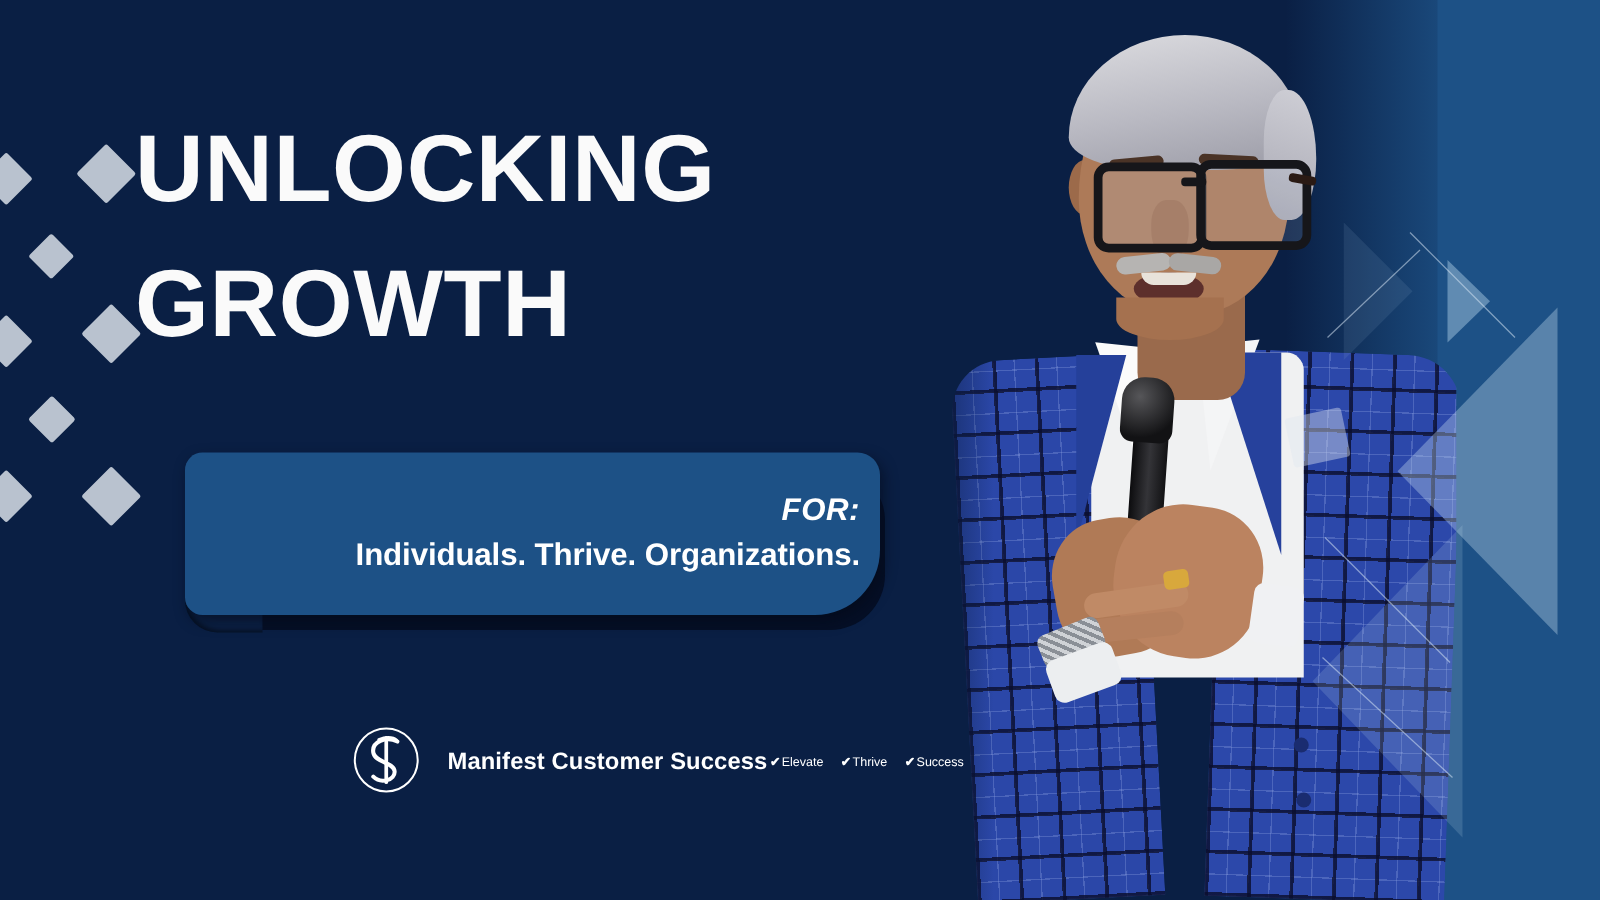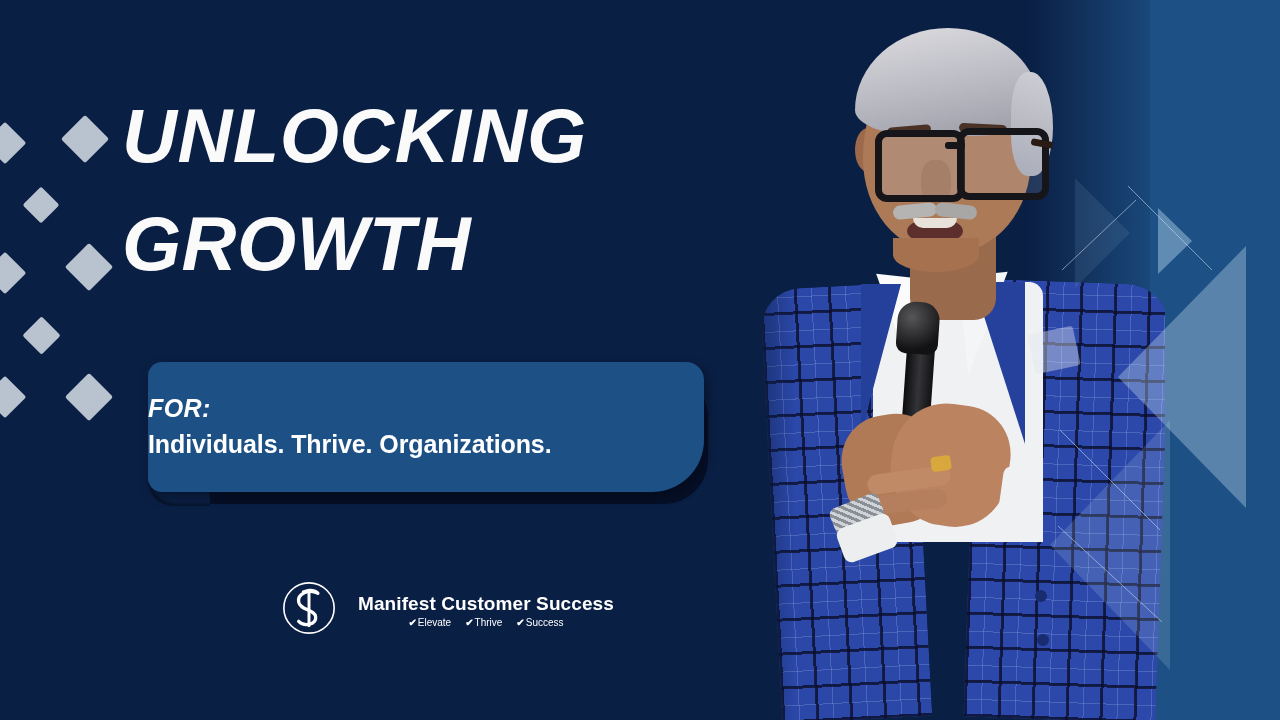--- a/index.html
+++ b/index.html
@@ -60,30 +60,29 @@
   .tri {
     position: absolute;
     width: 0;
     height: 0;
     pointer-events: none;
   }
 
   
   .headline {
     position: absolute;
-    left: 122px;
+    left: 108px;
     top: 82px;
     width: 640px;
     color: #fafafa;
     font-size: 76px;
     font-weight: bold;
     line-height: 1.42;
     letter-spacing: 0.5px;
     white-space: pre-line;
-    font-style: italic;
   }
 
   
   .callout-wrap {
     position: absolute;
     left: 148px;
     top: 362px;
     width: 568px;
     height: 150px;
   }
@@ -118,21 +117,21 @@
     box-shadow: 3px 5px 10px rgba(3,10,24,0.55);
   }
   .callout-inner {
     position: absolute;
     left: 0;
     top: 0;
     width: 540px;
     height: 128px;
     display: flex;
     flex-direction: column;
-    align-items: flex-start;
+    align-items: flex-end;
     justify-content: center;
     gap: 7px;
   }
   .callout-for {
     color: #ffffff;
     font-size: 25px;
     font-weight: bold;
     font-style: italic;
     letter-spacing: 0.4px;
   }
@@ -154,21 +153,21 @@
     align-items: center;
     gap: 12px;
   }
   .logo-mark {
     width: 74px;
     height: 74px;
     flex: none;
   }
   .logo-text {
     display: flex;
-    flex-direction: column;
+    flex-direction: row;
     align-items: center;
     gap: 2px;
     padding-top: 4px;
   }
   .logo-name {
     color: #ffffff;
     font-size: 19px;
     font-weight: bold;
     letter-spacing: 0.1px;
     white-space: nowrap;

